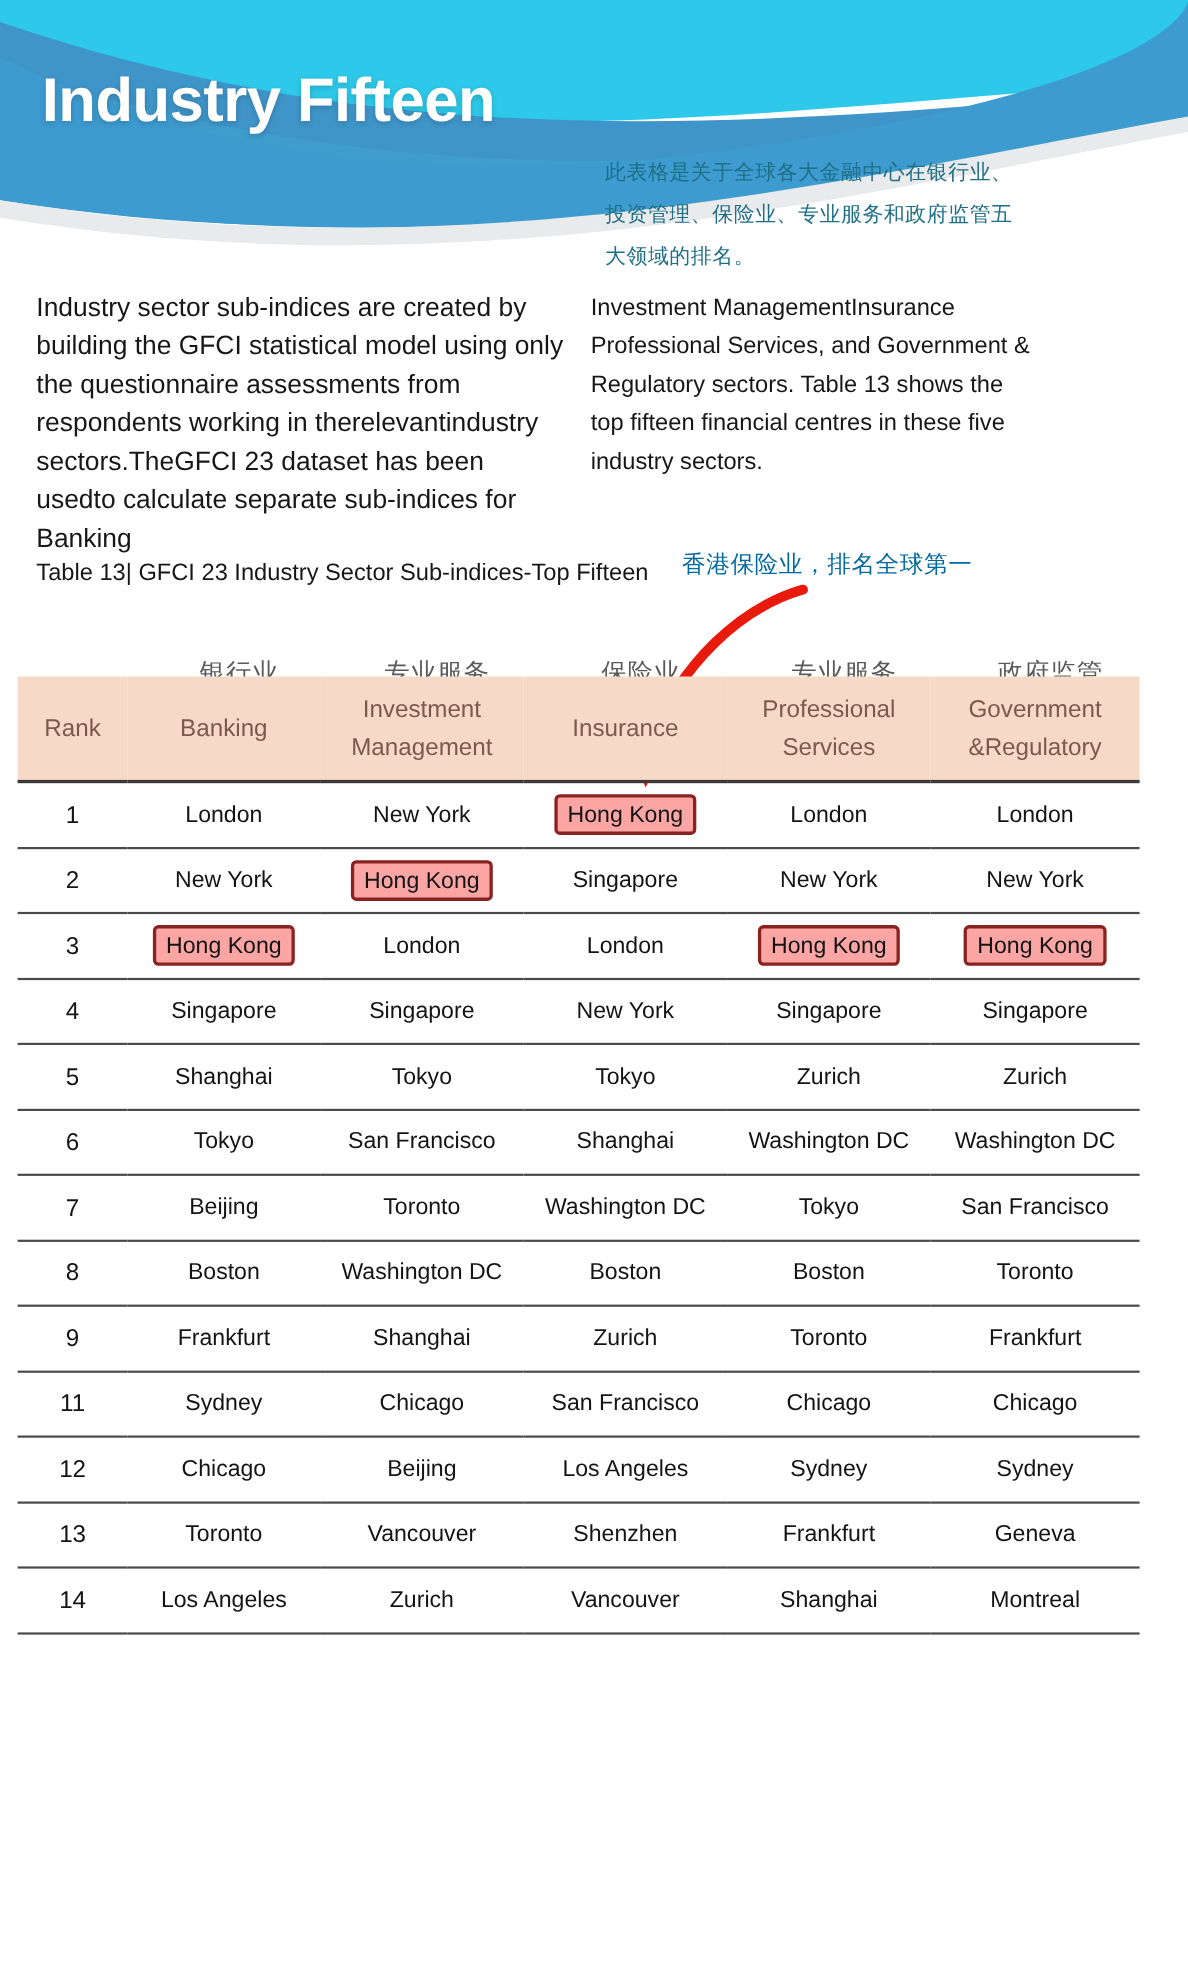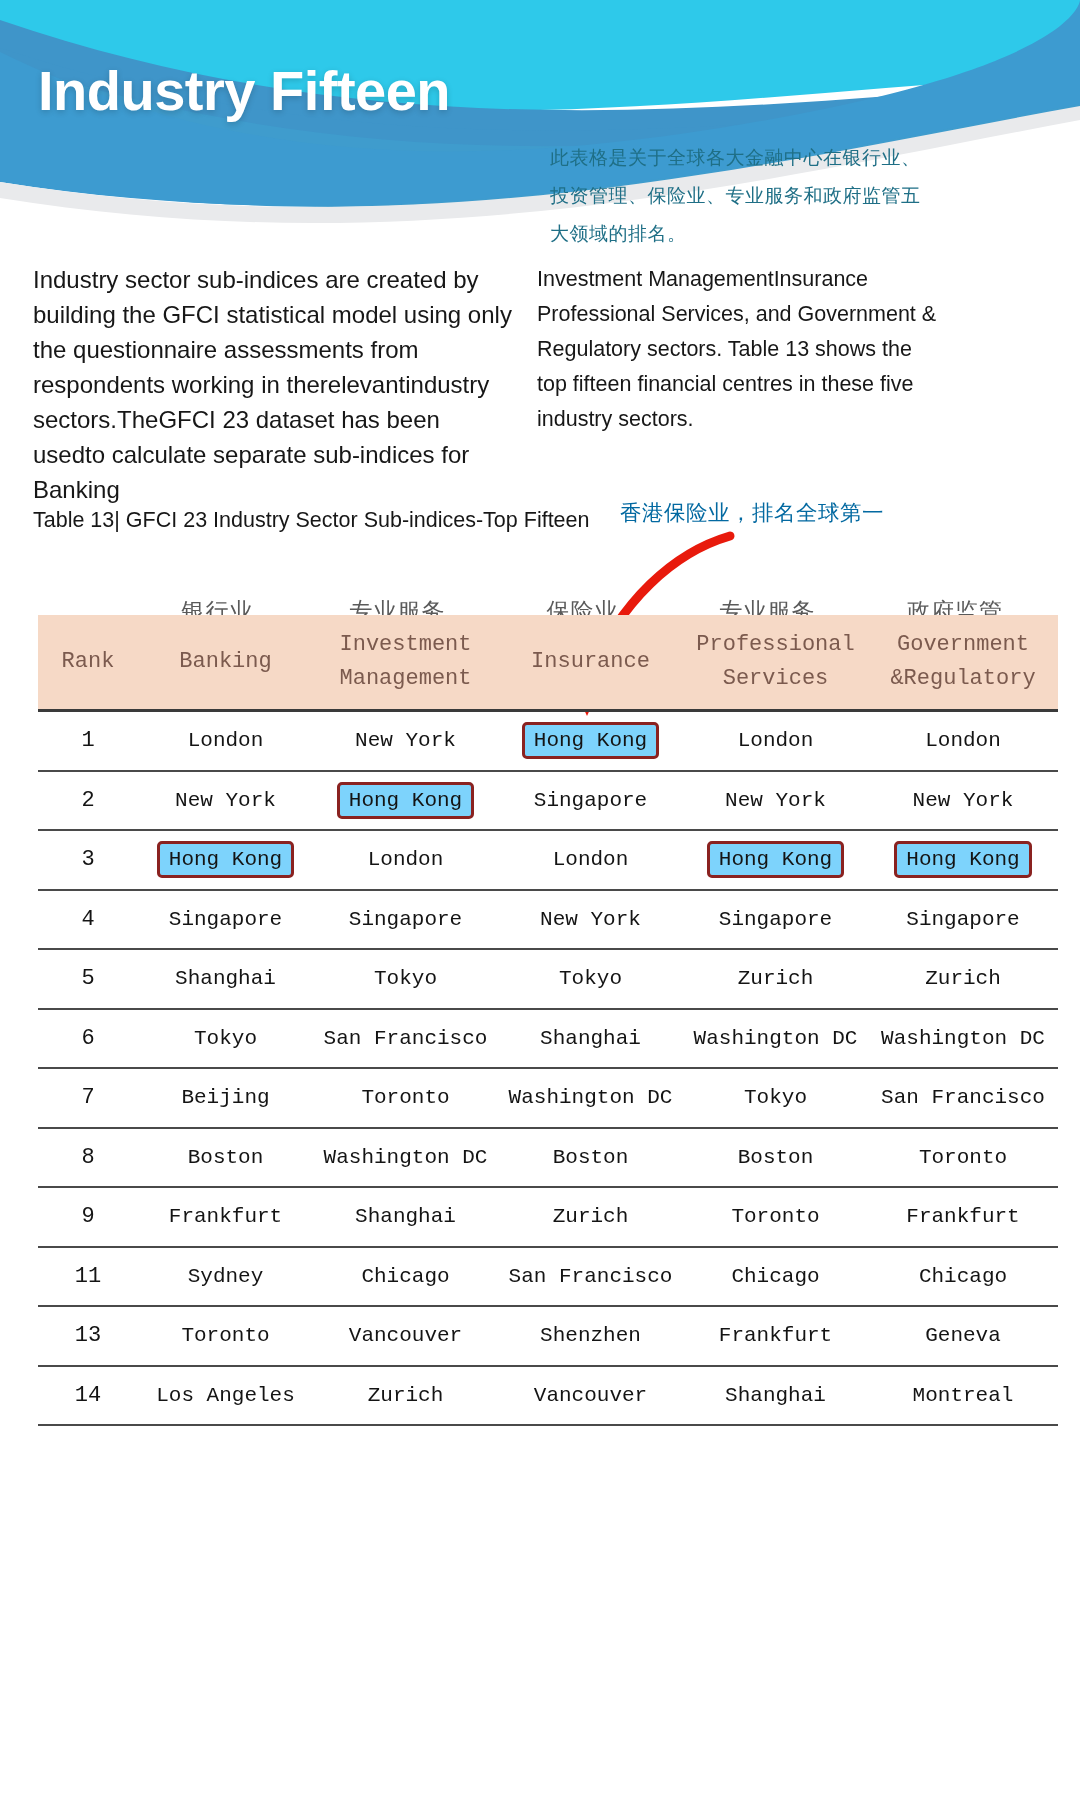--- a/index.html
+++ b/index.html
@@ -111,26 +111,25 @@
   #cn-col-labels .cn-cell {
     text-align: center;
     font-size: 23px;
     color: #5a5a5a;
     letter-spacing: 1px;
   }
 
   
   #sector-table {
     position: absolute;
-    left: 38px;
+    left: 16px;
     top: 615px;
     width: 1020px;
     border-collapse: collapse;
     table-layout: fixed;
-    font-family: Liberation Mono, monospace;
   }
   #sector-table th,
   #sector-table td {
     text-align: center;
     vertical-align: middle;
     padding: 0;
   }
   #sector-table thead th {
     background: #f6d9c6;
     color: #7b5a4e;
@@ -154,21 +153,21 @@
   }
   #sector-table tbody tr:last-child td {
     border-bottom: 2.5px solid #4a4a4a;
   }
 
   .hl {
     display: inline-block;
     border: 3px solid #8a2220;
     border-radius: 5px;
     padding: 5px 9px;
-    background: #7dd3fc;
+    background: #fca5a5;
     line-height: 1;
   }
 
   
   col.c-rank { width: 100px; }
   col.c-1 { width: 175px; }
   col.c-2 { width: 185px; }
   col.c-3 { width: 185px; }
   col.c-4 { width: 185px; }
   col.c-5 { width: 190px; }
@@ -312,20 +311,28 @@
       </tr>
       <tr>
         <td class="rank-cell">11</td>
         <td>Sydney</td>
         <td>Chicago</td>
         <td>San Francisco</td>
         <td>Chicago</td>
         <td>Chicago</td>
       </tr>
       <tr>
+        <td class="rank-cell">12</td>
+        <td>Chicago</td>
+        <td>Beijing</td>
+        <td>Los Angeles</td>
+        <td>Sydney</td>
+        <td>Sydney</td>
+      </tr>
+      <tr>
         <td class="rank-cell">13</td>
         <td>Toronto</td>
         <td>Vancouver</td>
         <td>Shenzhen</td>
         <td>Frankfurt</td>
         <td>Geneva</td>
       </tr>
       <tr>
         <td class="rank-cell">14</td>
         <td>Los Angeles</td>

